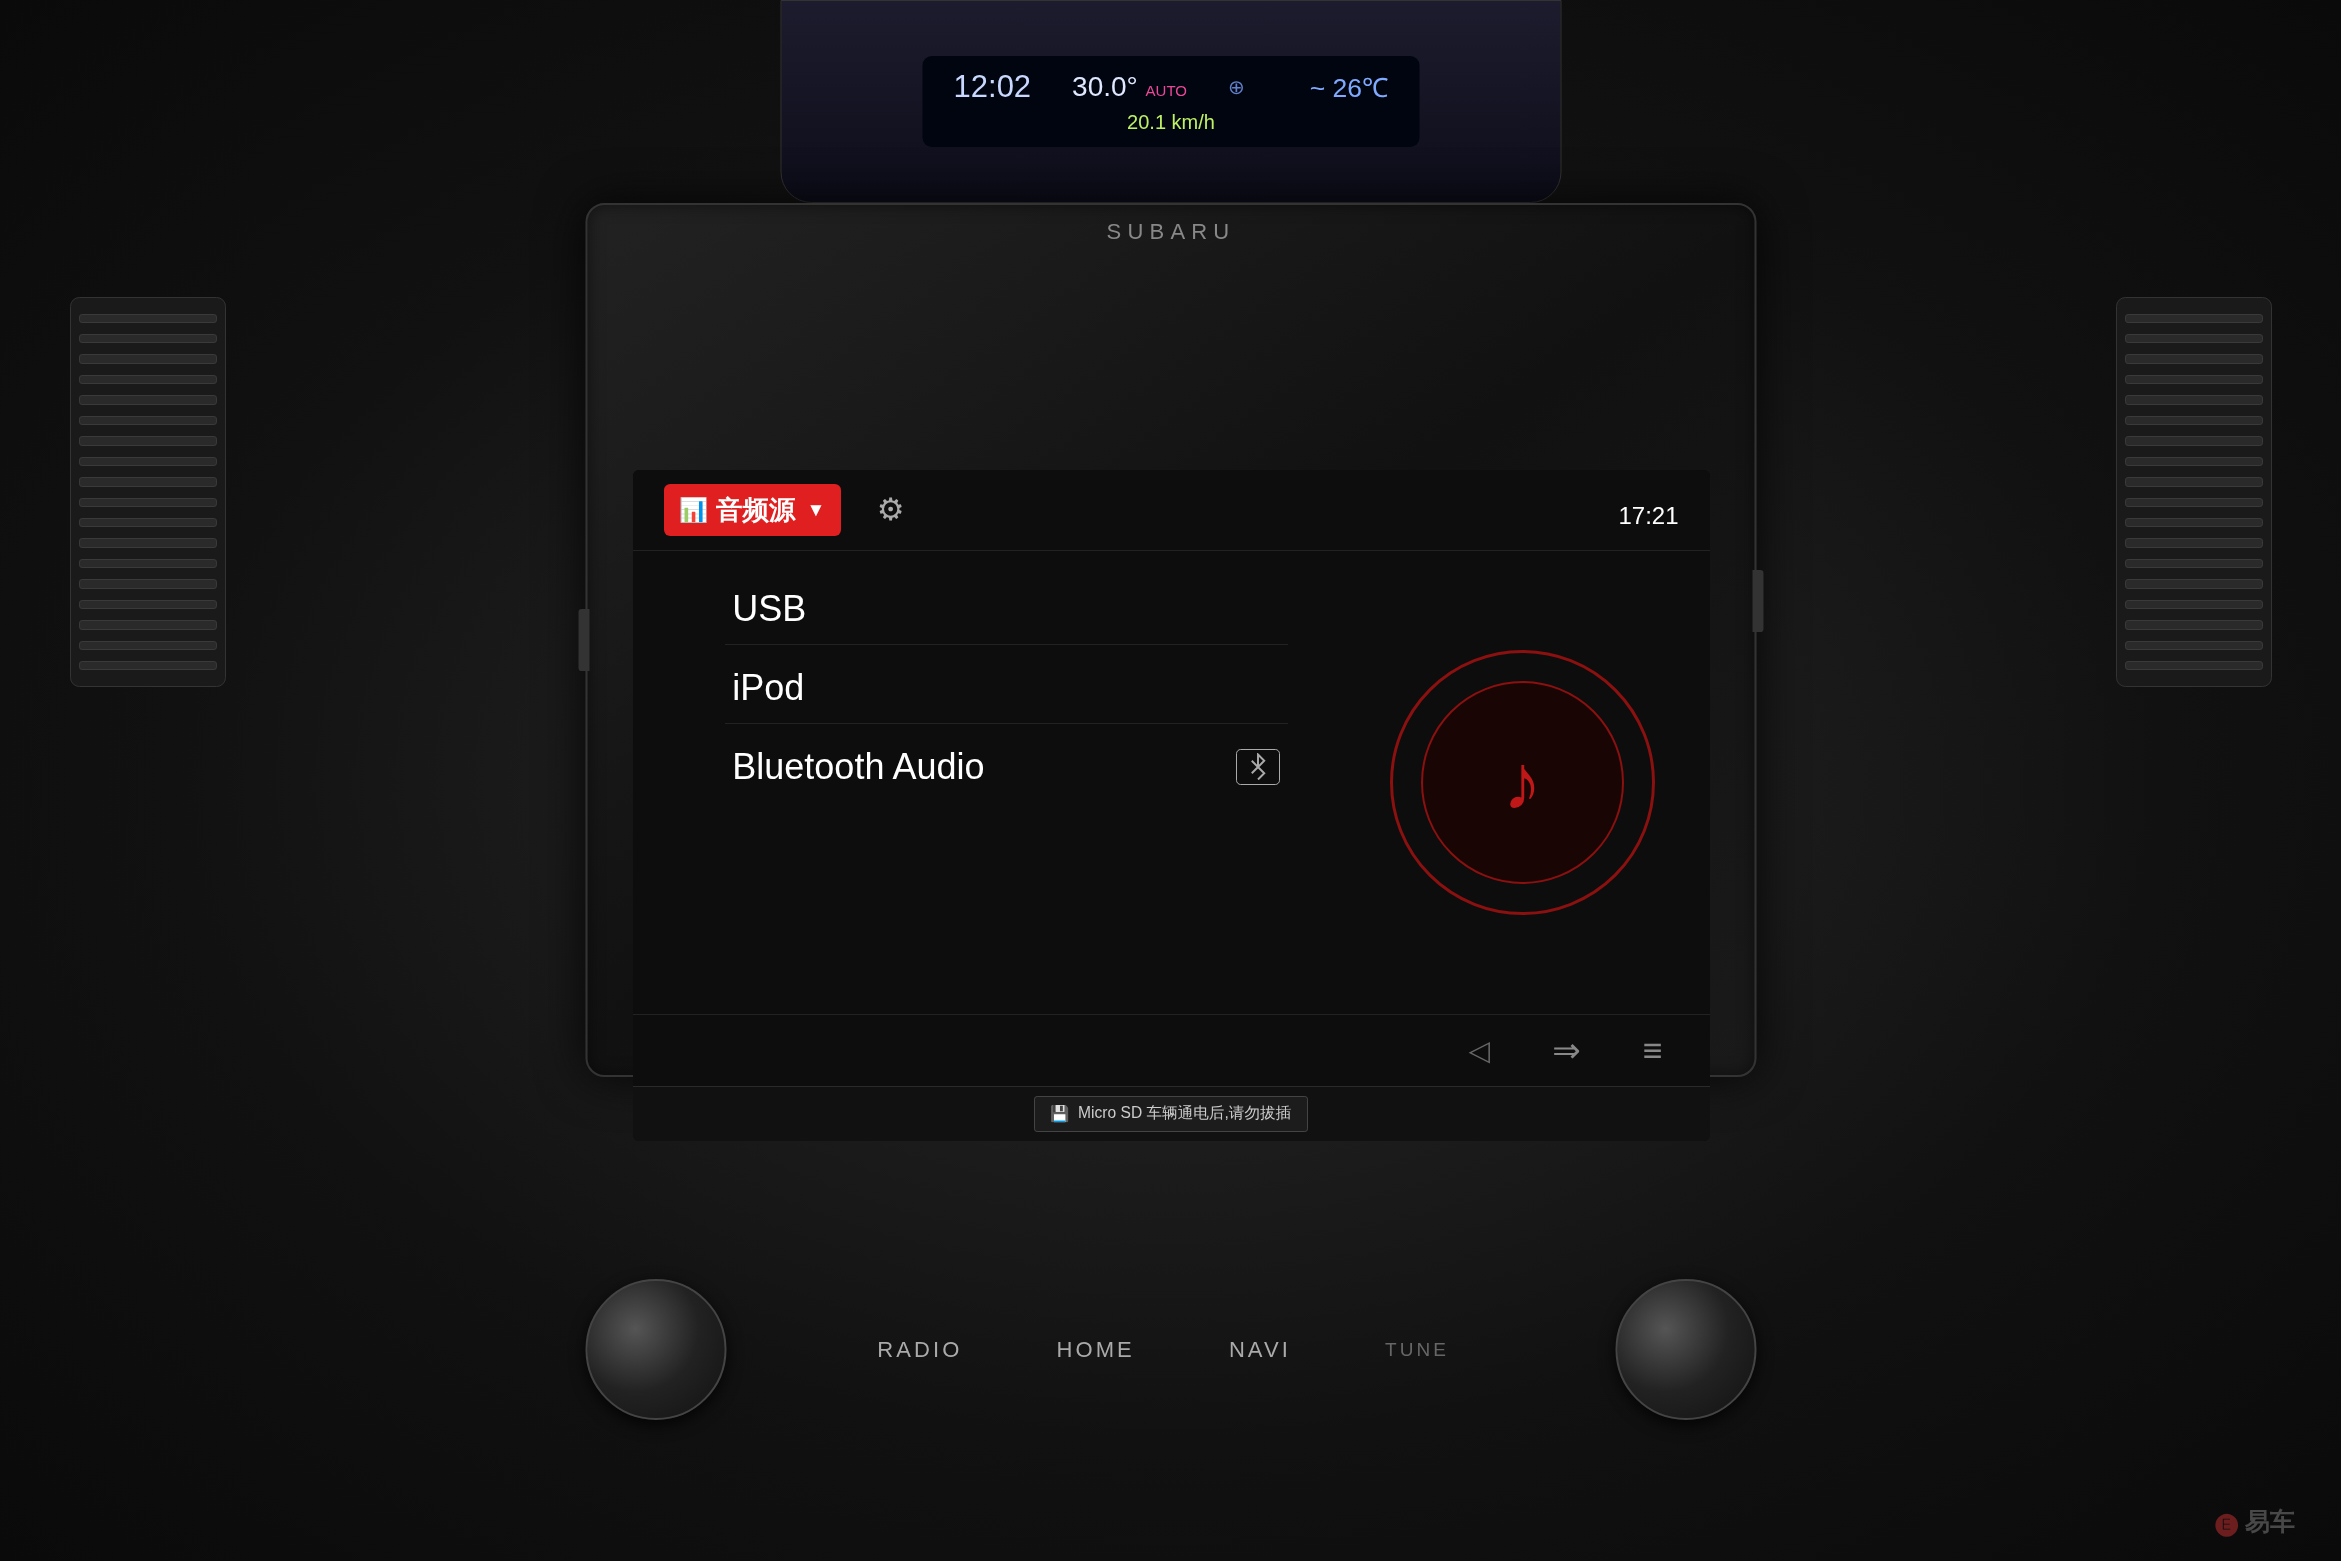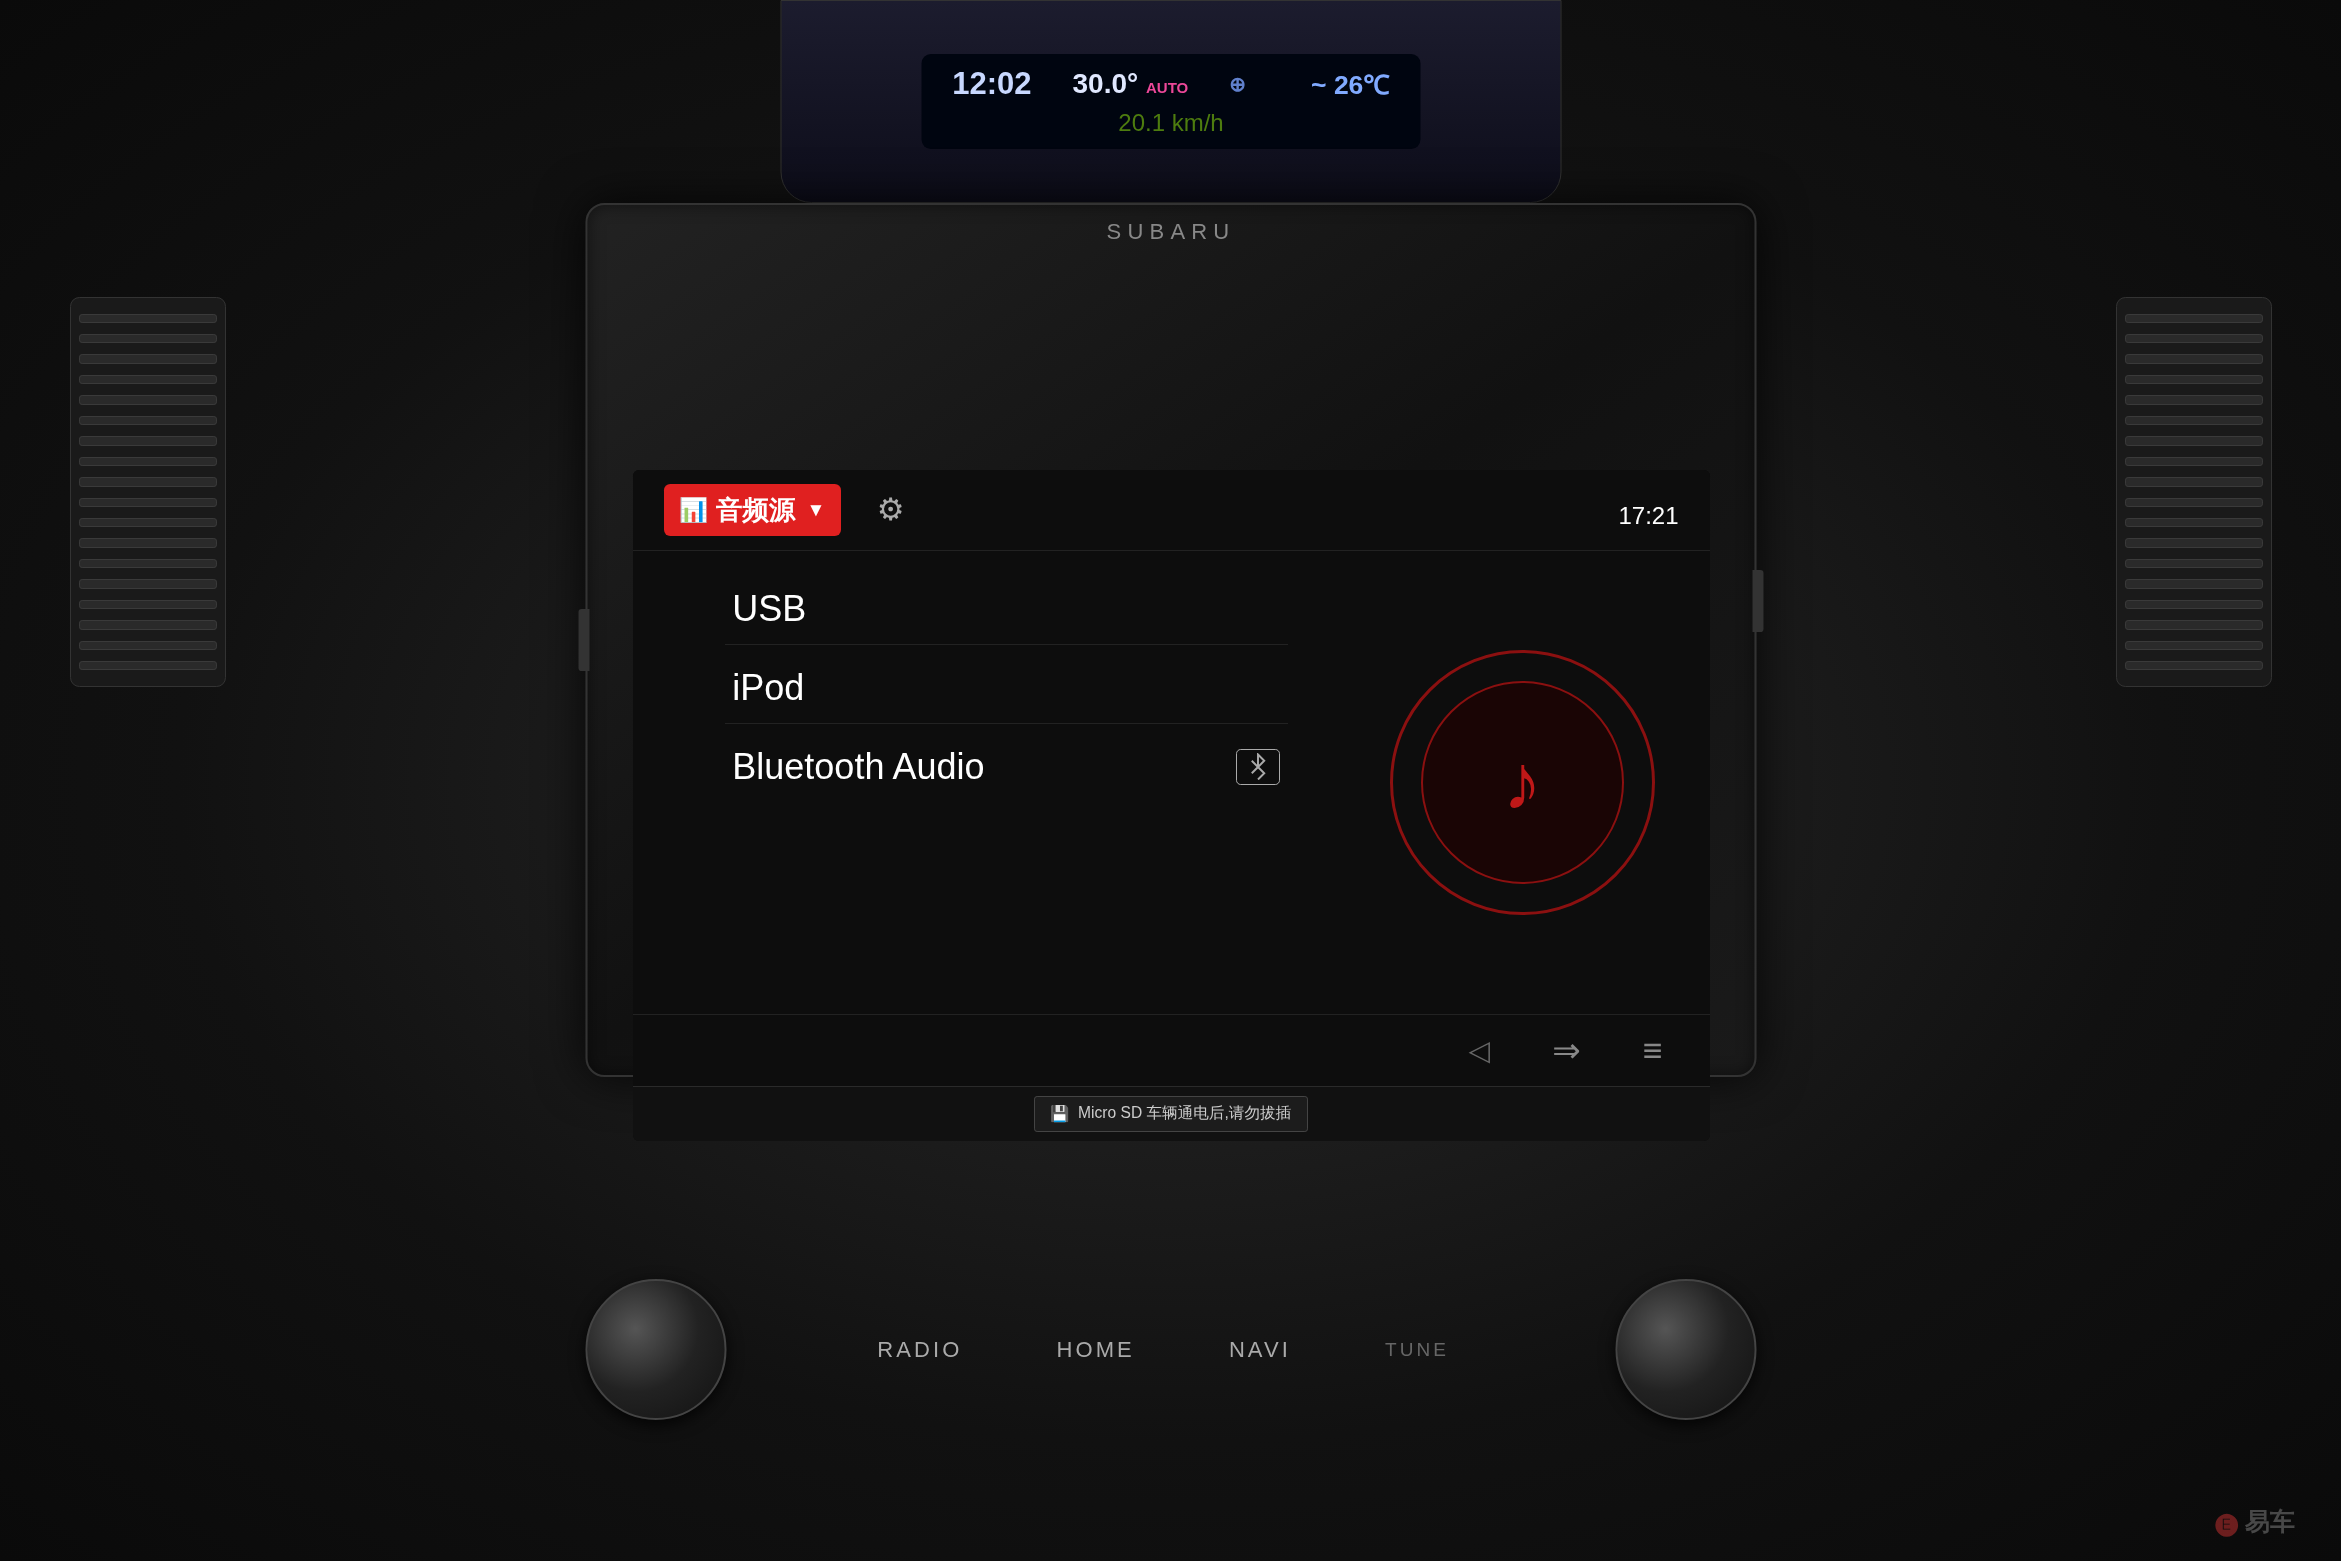--- a/index.html
+++ b/index.html
@@ -45,38 +45,38 @@
       min-width: 468px;
     }
 
     .cluster-top-row {
       display: flex;
       align-items: center;
       justify-content: center;
       gap: 41px;
       color: #e0e8ff;
       font-size: 28px;
-      font-weight: bold;
+      font-weight: normal;
       margin-bottom: 6.2px;
     }
 
     .cluster-time {
       color: #c8d8ff;
       font-size: 31px;
     }
 
     .cluster-temp {
       color: #80aaff;
       font-size: 26.5px;
       margin-left: 24px;
     }
 
     .cluster-bottom {
-      color: #4d7c0f;
-      font-size: 24px;
+      color: #bef264;
+      font-size: 20px;
       margin-top: 3.1px;
     }
 
     
     .screen-bezel {
       position: absolute;
       top: 203px;
       left: 50%;
       transform: translateX(-50%);
       width: 1171px;

